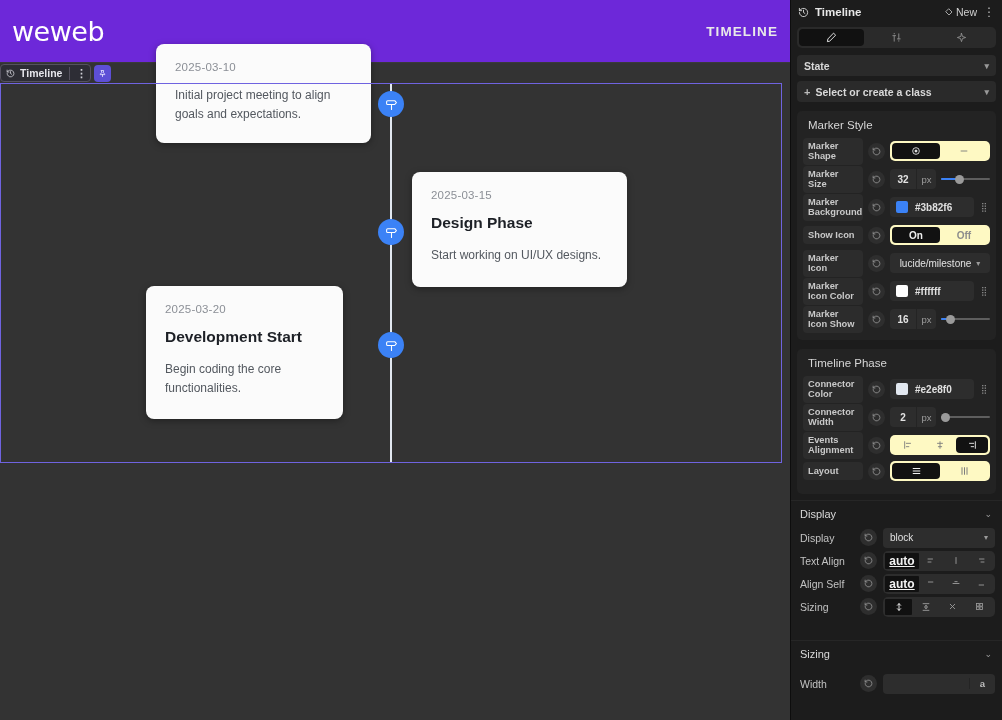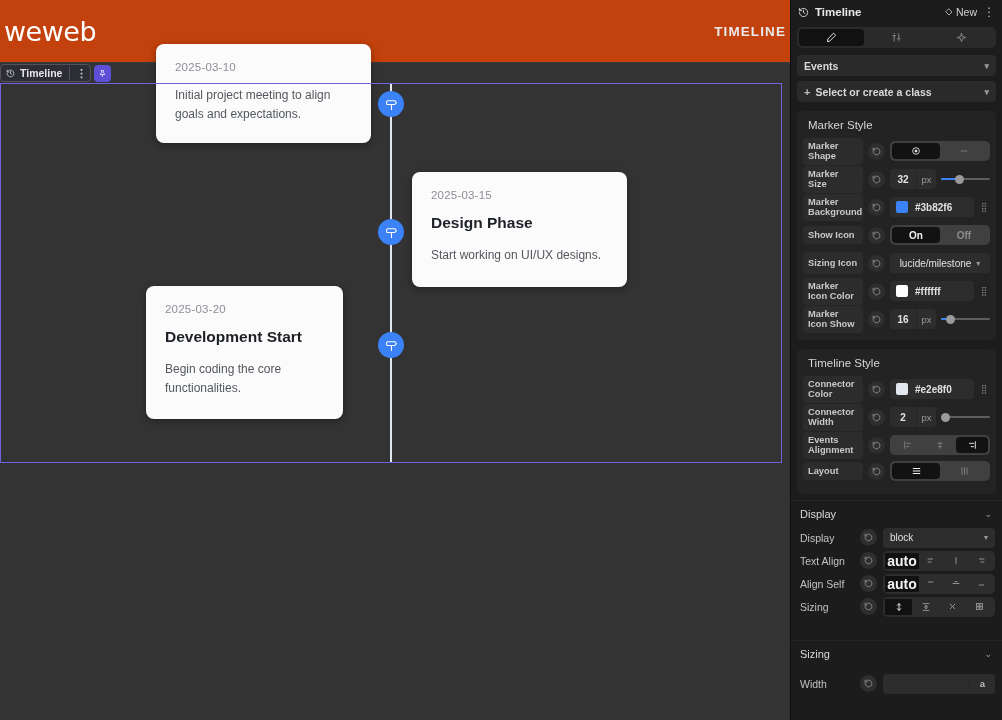--- a/index.html
+++ b/index.html
@@ -8,23 +8,23 @@
     background: #2b2b2b;
     font-family: "Liberation Sans", sans-serif;
     overflow: hidden;
   }
   .app { position: relative; width: 1002px; height: 720px; display: flex; }
 
   
   .canvas { position: relative; width: 790px; height: 720px; background: #333333; overflow: hidden; }
 
   .site-header {
-    height: 63px; background: #c2410c;
+    height: 63px; background: #6d28d9;
     display: flex; align-items: center; justify-content: space-between;
-    padding: 0 4px;
+    padding: 0 12px;
     border-bottom: 1px solid #3a3a3a;
   }
   .logo { color: #ffffff; font-size: 27px; letter-spacing: -0.5px; font-weight: 400; font-family: "DejaVu Sans", sans-serif; }
   .header-title { color: #e9e9e9; font-size: 13.5px; font-weight: bold; letter-spacing: 1.1px; }
 
   .canvas-body { position: relative; height: 657px; background: #333333; }
 
   
   .sel-badge-row {
     position: absolute; left: 0; top: 1px;
@@ -118,21 +118,21 @@
     color: #c9c9c9; font-size: 9.3px; line-height: 10.5px; font-weight: bold;
     padding: 3px 5px; min-height: 22px; display: flex; align-items: center;
   }
   .row-label.one { min-height: 18px; }
   .reset-ic {
     width: 17px; height: 17px; border-radius: 50%; background: #2e2e2e;
     display: flex; align-items: center; justify-content: center; margin: 0 5px; flex: none;
   }
   .ctrl { flex: 1; display: flex; align-items: center; gap: 5px; min-width: 0; }
 
-  .seg2 { flex: 1; height: 20px; background: #404040; border-radius: 5px; display: flex; padding: 2px; }
+  .seg2 { flex: 1; height: 20px; background: #fef9c3; border-radius: 5px; display: flex; padding: 2px; }
   .seg2 .sg { flex: 1; display: flex; align-items: center; justify-content: center; border-radius: 4px; color: #8c8c8c; font-size: 10px; font-weight: bold; }
   .seg2 .sg.active { background: #121212; color: #f0f0f0; }
 
   .numbox { height: 20px; background: #2d2d2d; border-radius: 4px; display: flex; align-items: center; width: 46px; flex: none; overflow: hidden; }
   .numbox .nv { flex: 1; text-align: center; color: #e3e3e3; font-size: 10px; font-weight: bold; }
   .numbox .nu { width: 20px; text-align: center; color: #9d9d9d; font-size: 9.5px; border-left: 1px solid #242424; height: 100%; display: flex; align-items: center; justify-content: center; }
 
   .slider { flex: 1; height: 14px; display: flex; align-items: center; position: relative; min-width: 30px; }
   .slider .track { position: absolute; left: 0; right: 0; height: 2px; background: #5e5e5e; border-radius: 2px; }
   .slider .fill { position: absolute; left: 0; height: 2px; background: #3b82f6; border-radius: 2px; }
@@ -151,21 +151,21 @@
     color: #d9d9d9; font-size: 11px; border-top: 1px solid #262626;
   }
   .sect-hdr .caret { margin-left: auto; color: #9c9c9c; font-size: 9px; }
   .divider-block { margin-top: 6px; }
 
   .drow { display: flex; align-items: center; height: 23px; padding: 0 7px 0 9px; }
   .drow .dlabel { width: 60px; color: #c2c2c2; font-size: 10.5px; flex: none; }
   .dsel { height: 20px; background: #2d2d2d; border-radius: 4px; display: flex; align-items: center; padding: 0 7px; flex: 1; color: #e0e0e0; font-size: 10px; }
   .dsel .caret { margin-left: auto; color: #9b9b9b; font-size: 8px; }
   .pillgroup { height: 20px; background: #2d2d2d; border-radius: 5px; display: flex; padding: 2px; flex: 1; }
-  .pillgroup .pg { flex: 1; display: flex; align-items: center; justify-content: center; border-radius: 1px; color: #9d9d9d; font-size: 14px; font-weight: bold; }
+  .pillgroup .pg { flex: 1; display: flex; align-items: center; justify-content: center; border-radius: 1px; color: #9d9d9d; font-size: 12px; font-weight: bold; text-decoration: underline; }
   .pillgroup .pg.active { background: #111111; color: #f2f2f2; }
   .pillgroup .pg.wauto { flex: 0 0 34px; }
 
   svg { display: block; }
 </style>
 </head>
 <body>
 
 <div class="app">
 
@@ -284,21 +284,21 @@
         </svg>
       </div>
       <div class="st">
         <svg width="11" height="11" viewBox="0 0 24 24" fill="none" stroke="#8e8e8e" stroke-width="2" stroke-linecap="round">
           <path d="M12 3l2.2 6.8L21 12l-6.8 2.2L12 21l-2.2-6.8L3 12l6.8-2.2z"></path>
         </svg>
       </div>
     </div>
 
     <div class="field-select">
-      <span>Events</span>
+      <span>State</span>
       <span class="caret">▾</span>
     </div>
 
     <div class="field-select" style="margin-top:5px;">
       <span class="plus">+</span>
       <span>Select or create a class</span>
       <span class="caret">▾</span>
     </div>
 
     <div class="panel-scroll">
@@ -379,21 +379,21 @@
           </div>
           <div class="ctrl">
             <div class="seg2">
               <div class="sg active">On</div>
               <div class="sg">Off</div>
             </div>
           </div>
         </div>
 
         <div class="row">
-          <div class="row-label">Sizing Icon</div>
+          <div class="row-label">Marker Icon</div>
           <div class="reset-ic">
             <svg width="9" height="9" viewBox="0 0 24 24" fill="none" stroke="#8f8f8f" stroke-width="2.4" stroke-linecap="round">
                 <path d="M3 12a9 9 0 1 0 3-6.7L3 8"></path>
                 <path d="M3 3v5h5"></path>
               </svg>
           </div>
           <div class="ctrl">
             <div class="dropdown">
               <span>lucide/milestone</span>
               <span class="caret">▾</span>
@@ -434,21 +434,21 @@
             <div class="slider">
               <span class="track"></span>
               <span class="fill" style="width:12%"></span>
               <span class="knob" style="left:10%"></span>
             </div>
           </div>
         </div>
       </div>
 
       <div class="section">
-        <div class="sec-title">Timeline Style</div>
+        <div class="sec-title">Timeline Phase</div>
 
         <div class="row">
           <div class="row-label">Connector Color</div>
           <div class="reset-ic">
             <svg width="9" height="9" viewBox="0 0 24 24" fill="none" stroke="#8f8f8f" stroke-width="2.4" stroke-linecap="round">
                 <path d="M3 12a9 9 0 1 0 3-6.7L3 8"></path>
                 <path d="M3 3v5h5"></path>
               </svg>
           </div>
           <div class="ctrl">

